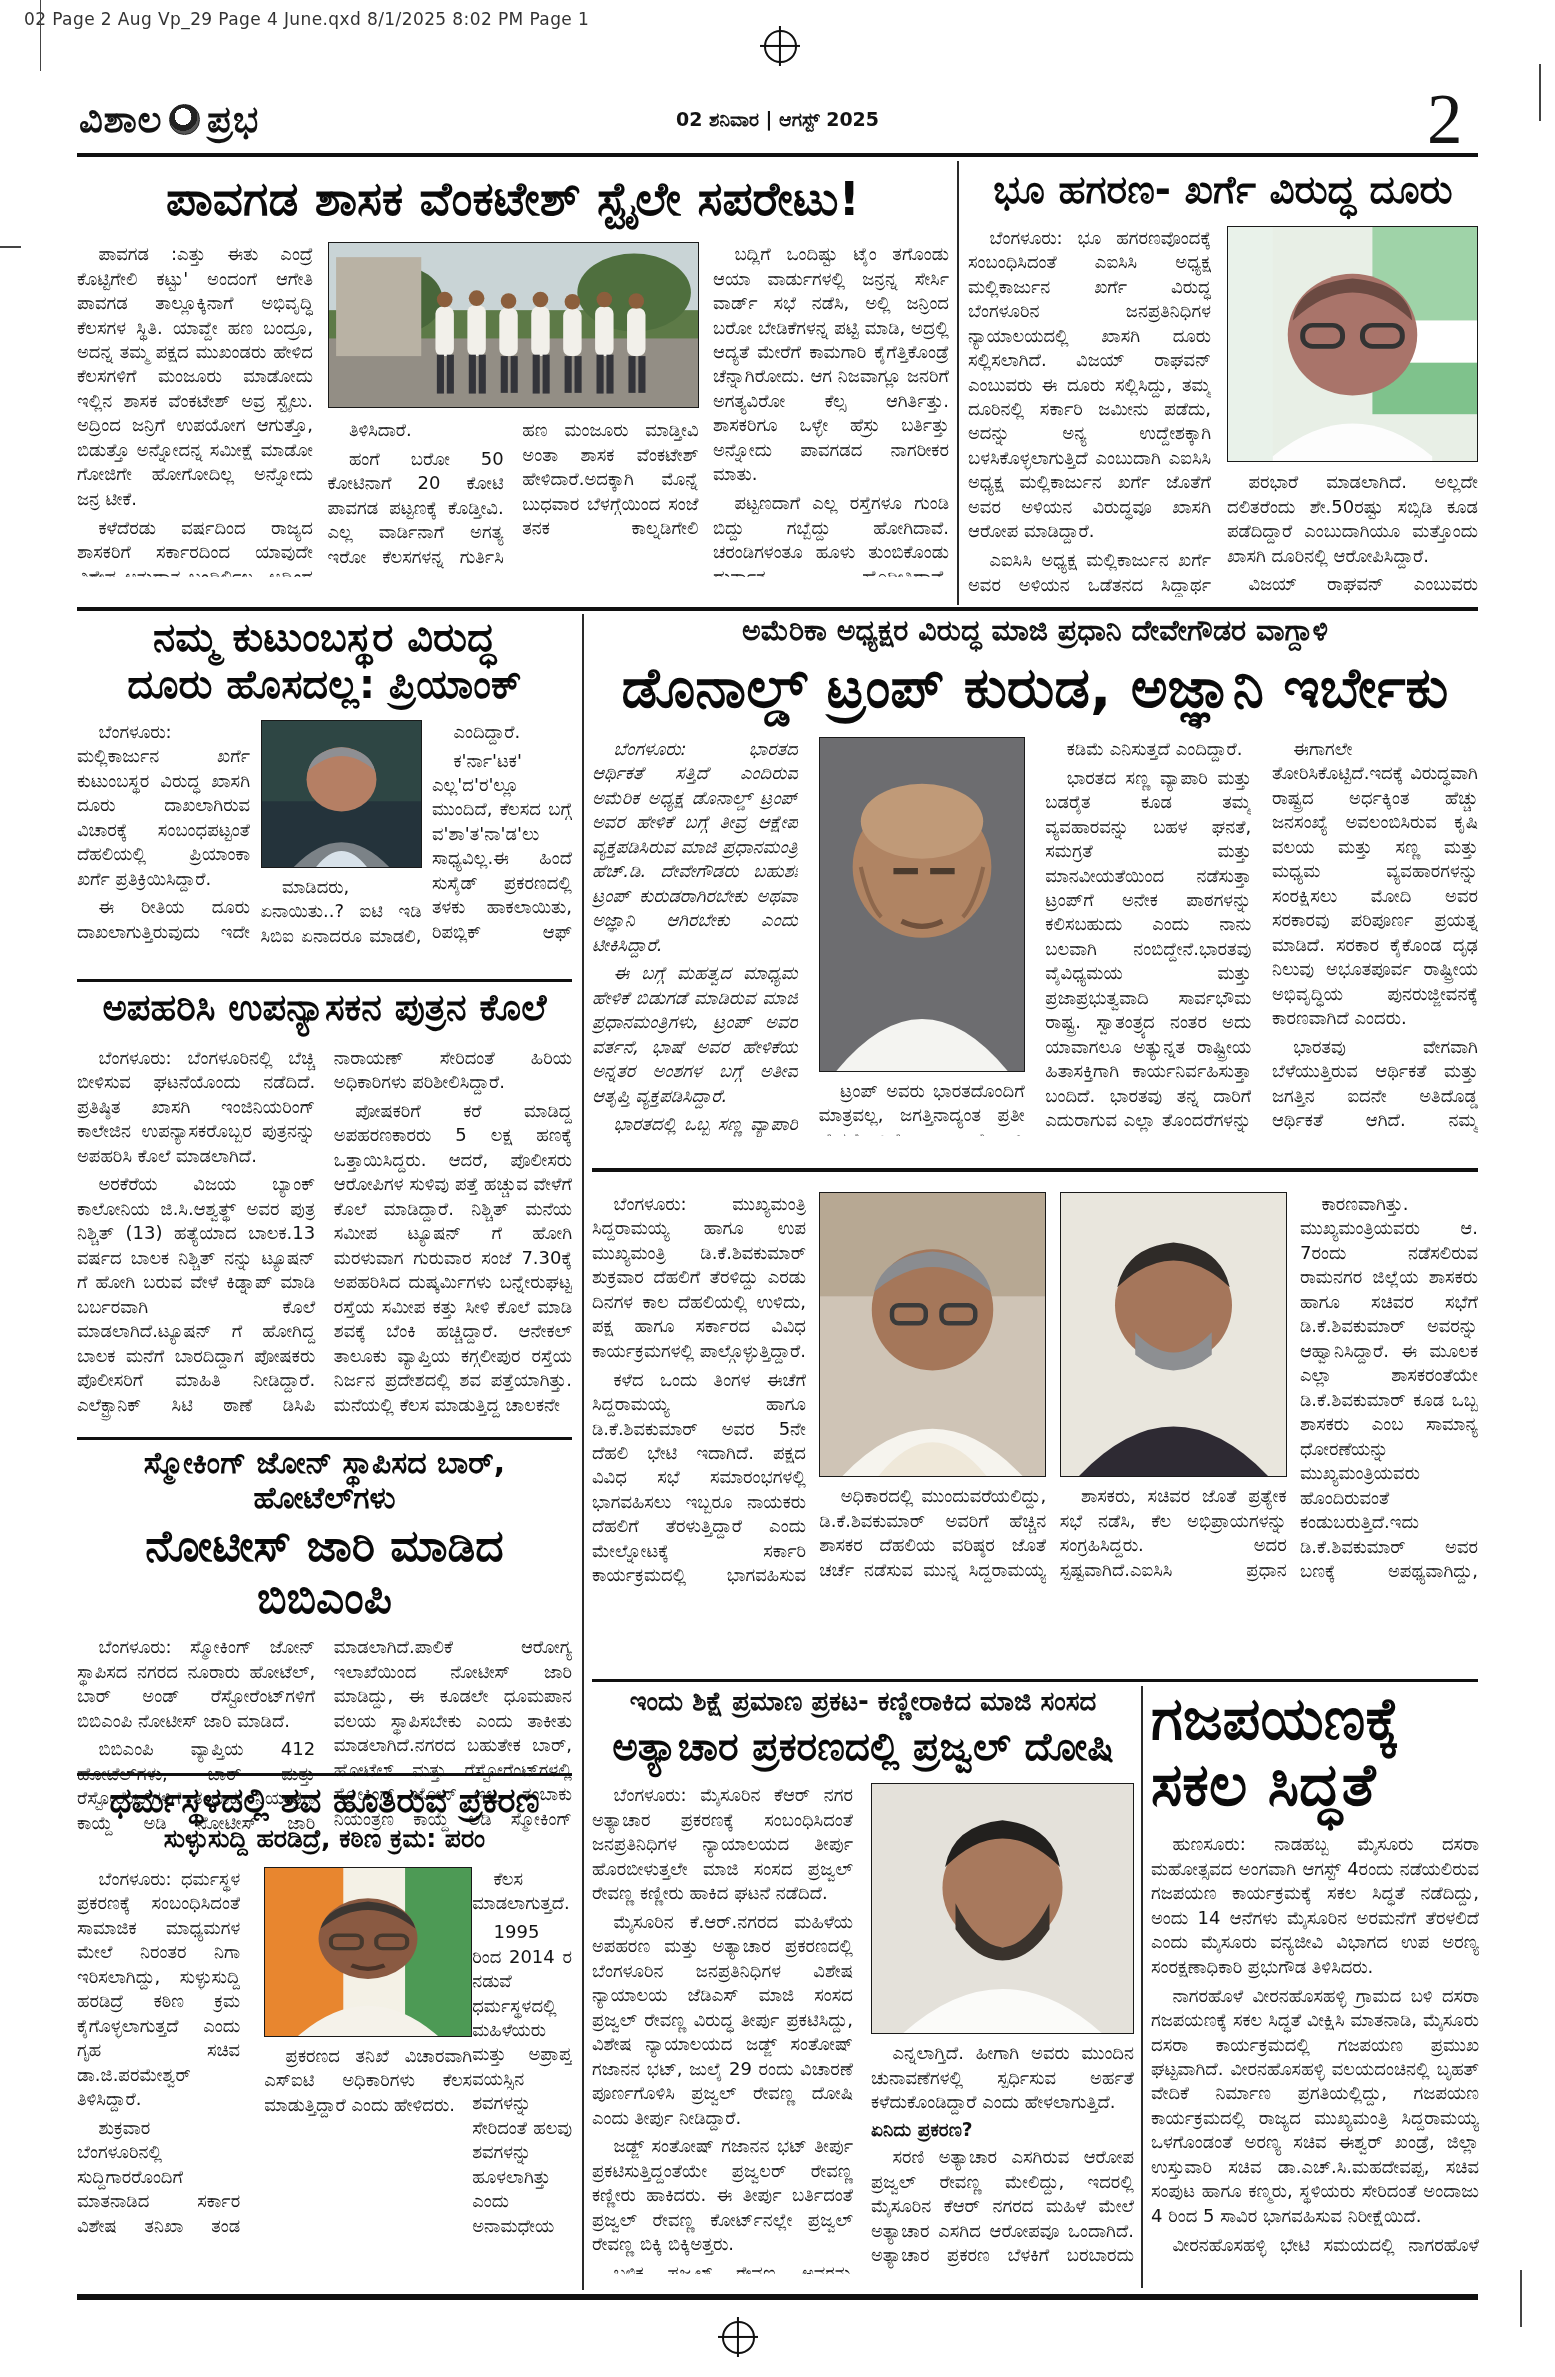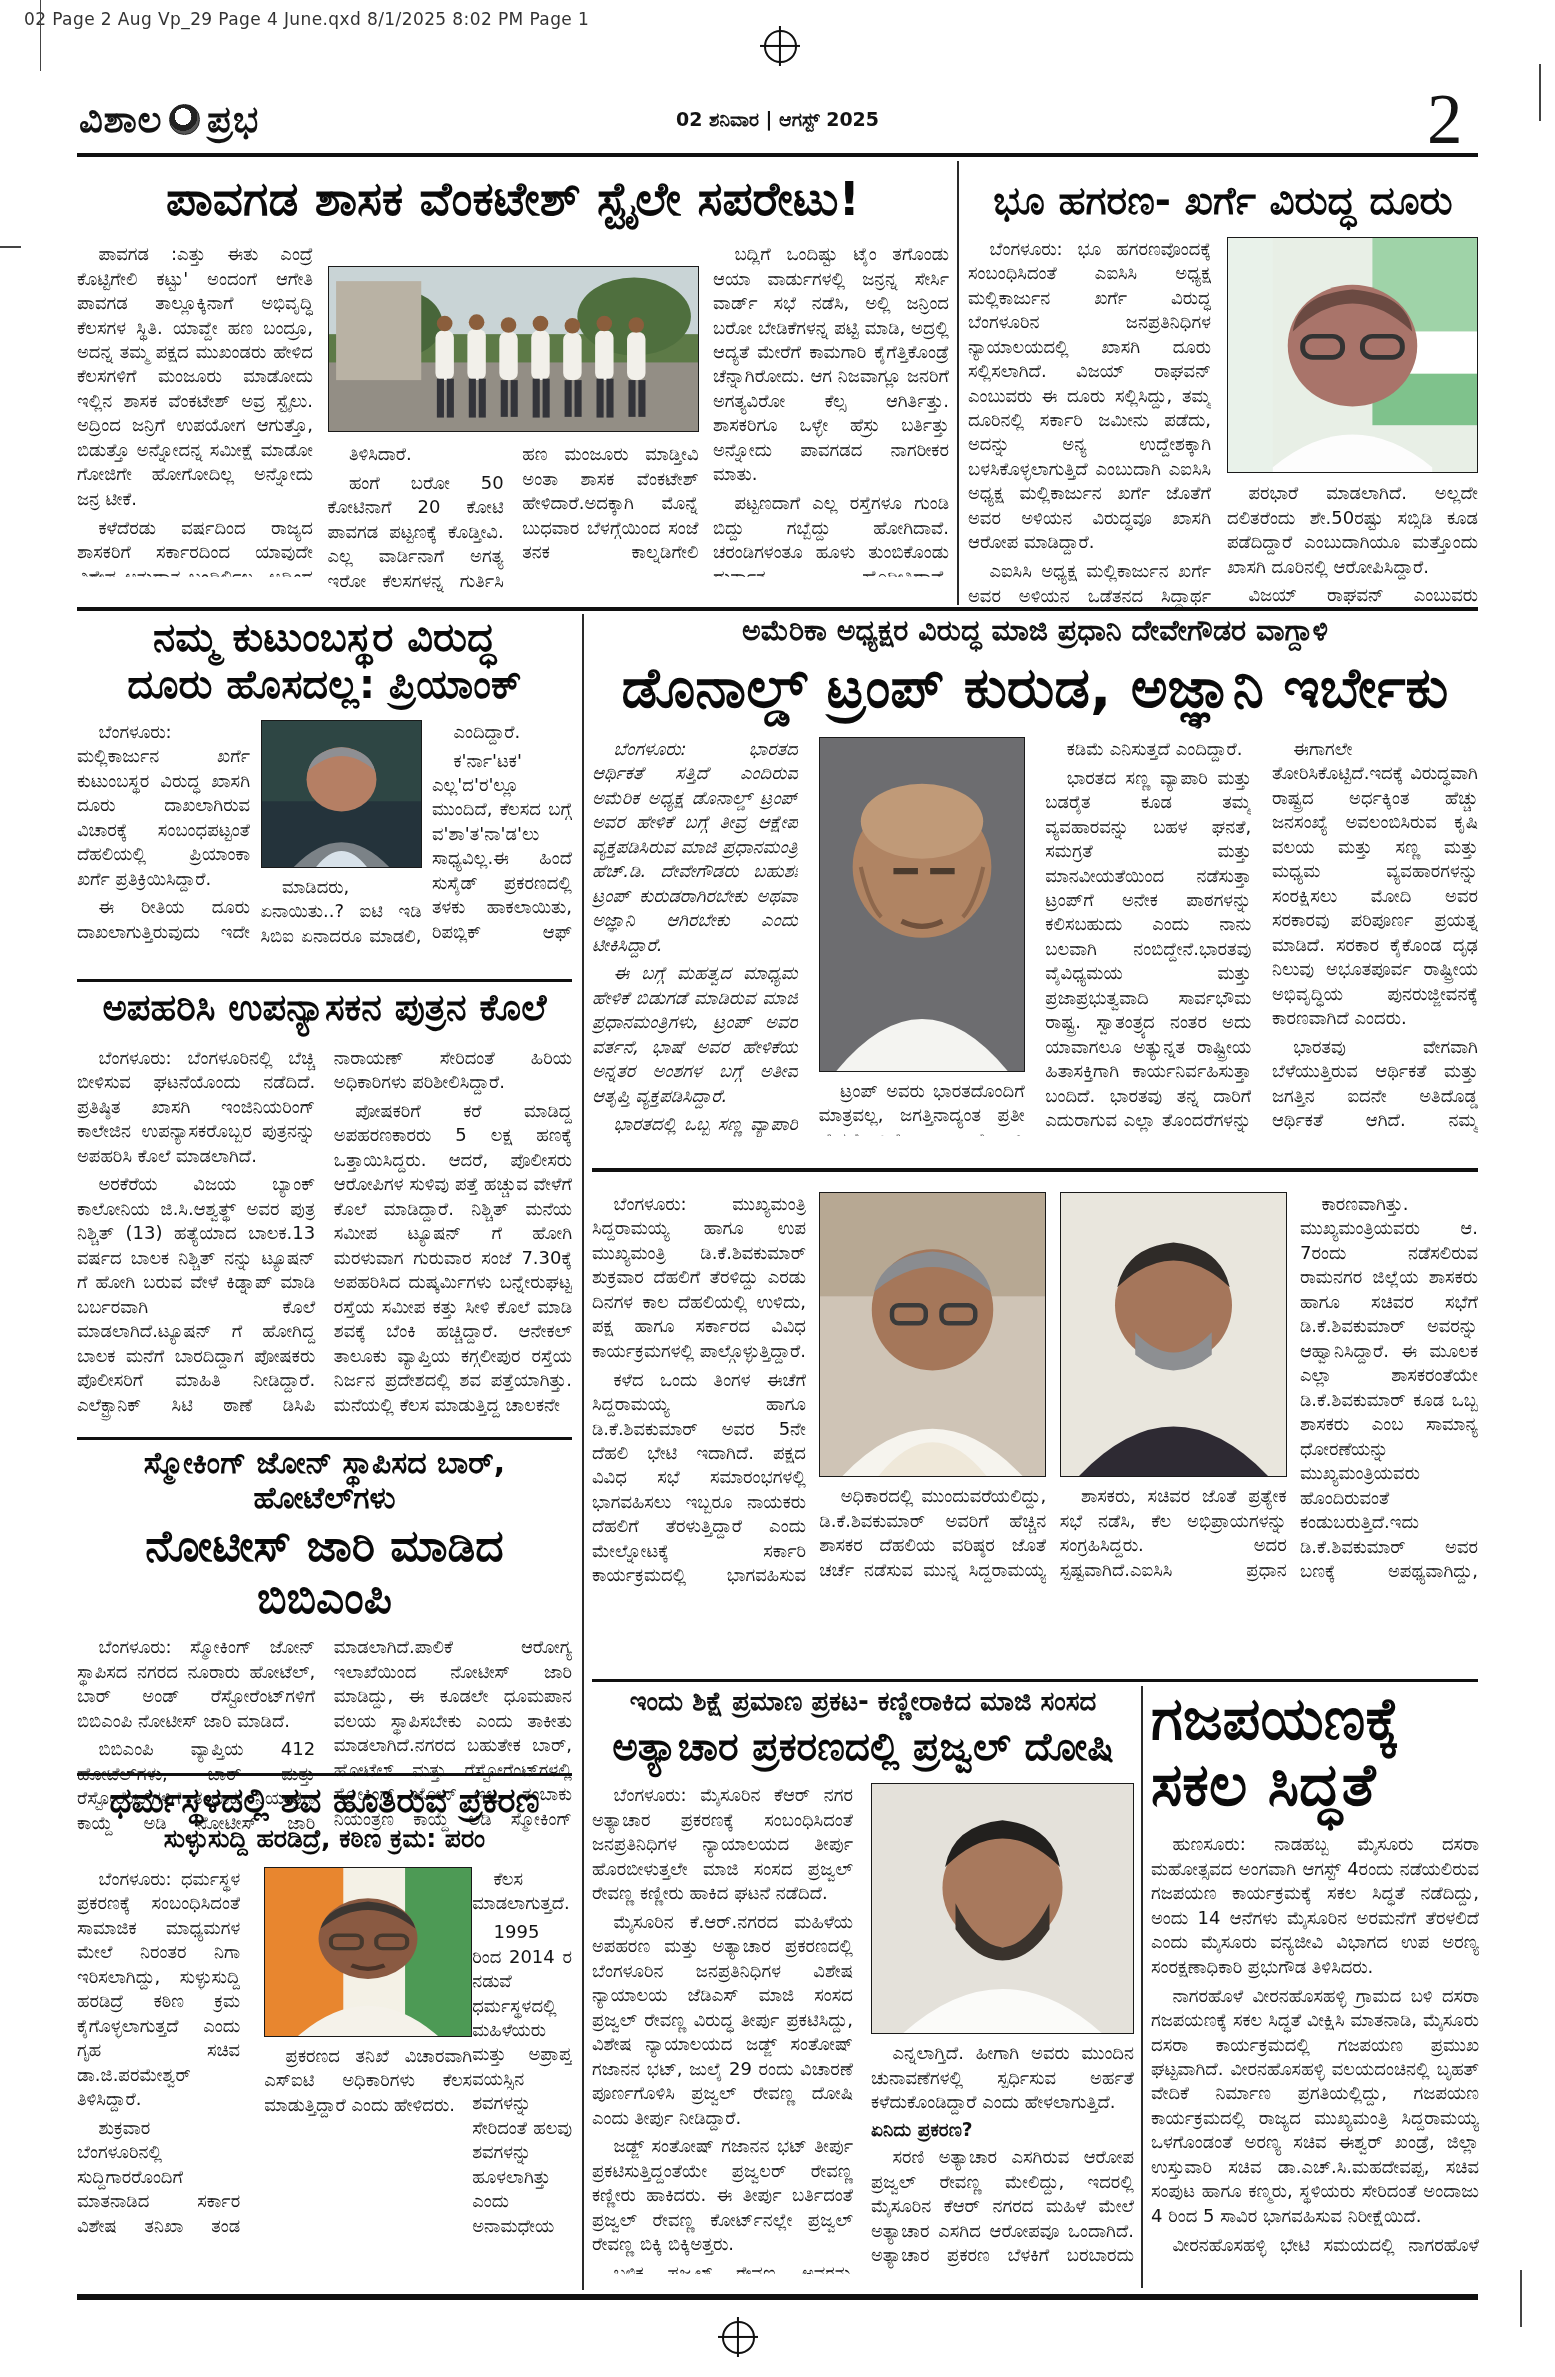--- a/index.html
+++ b/index.html
@@ -51,21 +51,21 @@
   <div class="abs pagenum" style="left:1427px;top:84px;">2</div>
   <div class="abs hrule" style="left:77px;top:153px;width:1401px;height:4.3px;"></div>
 
   <div class="abs" style="left:77px;top:161px;width:872px;height:444px;">
     <div class="hl" style="font-size:47px;padding-top:10px;">ಪಾವಗಡ ಶಾಸಕ ವೆಂಕಟೇಶ್ ಸ್ಟೈಲೇ ಸಪರೇಟು!</div>
     <div class="rowflex" style="margin-top:15.7px;height:335px;">
       <div class="body-col" style="width:236px;height:335px;">
           <p class="para">ಪಾವಗಡ :ಎತ್ತು ಈತು ಎಂದ್ರೆ ಕೊಟ್ಟಿಗೇಲಿ ಕಟ್ಟು' ಅಂದಂಗೆ ಆಗೇತಿ ಪಾವಗಡ ತಾಲ್ಲೂಕ್ಕಿನಾಗೆ ಅಭಿವೃದ್ಧಿ ಕೆಲಸಗಳ ಸ್ಥಿತಿ. ಯಾವ್ದೇ ಹಣ ಬಂದ್ರೂ, ಅದನ್ನ ತಮ್ಮ ಪಕ್ಷದ ಮುಖಂಡರು ಹೇಳಿದ ಕೆಲಸಗಳಿಗೆ ಮಂಜೂರು ಮಾಡೋದು ಇಲ್ಲಿನ ಶಾಸಕ ವೆಂಕಟೇಶ್ ಅವ್ರ ಸ್ಟೈಲು. ಅದ್ರಿಂದ ಜನ್ರಿಗೆ ಉಪಯೋಗ ಆಗುತ್ತೊ, ಬಿಡುತ್ತೊ ಅನ್ನೋದನ್ನ ಸಮೀಕ್ಷೆ ಮಾಡೋ ಗೋಜಿಗೇ ಹೋಗೋದಿಲ್ಲ ಅನ್ನೋದು ಜನ್ರ ಟೀಕೆ.</p>
           <p class="para">ಕಳೆದೆರಡು ವರ್ಷದಿಂದ ರಾಜ್ಯದ ಶಾಸಕರಿಗೆ ಸರ್ಕಾರದಿಂದ ಯಾವುದೇ ವಿಶೇಷ ಅನುದಾನ ಬಂದಿರ್ಲಿಲ್ಲ. ಅದ್ರಿಂದ ಕಾಂಗ್ರೆಸ್ ಶಾಸಕರು ಶಾನೆ ಬೇಜಾರಾಗಿದ್ರು. ಅವ್ರನ್ನ ಸಮಾಧಾನ ಮಾಡೋಕೆ ಅತ್ತೀಚ್ಗೆ ಮುಖ್ಯಮಂತ್ರಿ ಸಿದ್ರಾಮಯ್ಯನೋರು ತಲಾ 50 ಕೋಟಿ ಅನುದಾನ ಮಂಜೂರು ಮಾಡವ್ರೆ. ಅದ್ರಂತೆ ಪಾವಗಡ ತಾಲ್ಲೂಕ್ಕಿಗೂ 50 ಕೋಟಿ ರೂ.ಮಂಜೂರಾಗೈತೆ. ಅದ್ರಾಗೆ 75% (37.5 ಕೋಟಿ) ರಸ್ತೆ, ಚರಂಡಿ ಮತ್ತು ಸೇತುವೆ ಕಾಮಗಾರಿಗೆ ಬಳಸೋಕೆ ಸೂಚಿಸಿದಾರೆ. ಉಳಿದ 25% (12.5 ಕೋಟಿ) ಶಾಸಕರ ವಿವೇಚನೆಯಲ್ಲಿ ಇತರೆ ಕಾಮಗಾರಿಗಳಿಗೆ ಬಳಸಿಕೊಳ್ಳೋಕೆ</p>
         </div>
-      <div style="width:371px;margin-top:24px;">
+      <div style="width:371px;">
         <div class="photo" style="width:371px;height:166px;">
           <svg viewBox="0 0 520 232" preserveAspectRatio="none">
             <rect width="520" height="110" fill="#c9d4d6"></rect>
             <rect y="95" width="520" height="45" fill="#5d7a47"></rect>
             <ellipse cx="90" cy="80" rx="70" ry="50" fill="#48663a"></ellipse>
             <ellipse cx="430" cy="70" rx="80" ry="55" fill="#4f6f3e"></ellipse>
             <rect y="135" width="520" height="97" fill="#938e85"></rect>
             <rect x="10" y="20" width="120" height="140" fill="#b9b2a4"></rect>
             <g fill="#f2f0ea">
               <rect x="150" y="90" width="26" height="70" rx="10"></rect>
@@ -110,21 +110,21 @@
       </div>
       <div class="body-col" style="width:236px;height:335px;">
           <p class="para">ಬದ್ಲಿಗೆ ಒಂದಿಷ್ಟು ಟೈಂ ತಗೊಂಡು ಆಯಾ ವಾರ್ಡುಗಳಲ್ಲಿ ಜನ್ರನ್ನ ಸೇರ್ಸಿ ವಾರ್ಡ್ ಸಭೆ ನಡೆಸಿ, ಅಲ್ಲಿ ಜನ್ರಿಂದ ಬರೋ ಬೇಡಿಕೆಗಳನ್ನ ಪಟ್ಟಿ ಮಾಡಿ, ಅದ್ರಲ್ಲಿ ಆದ್ಯತೆ ಮೇರೆಗೆ ಕಾಮಗಾರಿ ಕೈಗೆತ್ತಿಕೊಂಡ್ರೆ ಚೆನ್ನಾಗಿರೋದು. ಆಗ ನಿಜವಾಗ್ಲೂ ಜನರಿಗೆ ಅಗತ್ಯವಿರೋ ಕೆಲ್ಸ ಆಗಿರ್ತಿತ್ತು. ಶಾಸಕರಿಗೂ ಒಳ್ಳೇ ಹೆಸ್ರು ಬರ್ತಿತ್ತು ಅನ್ನೋದು ಪಾವಗಡದ ನಾಗರೀಕರ ಮಾತು.</p>
           <p class="para">ಪಟ್ಟಣದಾಗೆ ಎಲ್ಲ ರಸ್ತೆಗಳೂ ಗುಂಡಿ ಬಿದ್ದು ಗಬ್ಬೆದ್ದು ಹೋಗಿದಾವೆ. ಚರಂಡಿಗಳಂತೂ ಹೂಳು ತುಂಬಿಕೊಂಡು ದುರ್ನಾತ ಹೊಡೀತಿದಾವೆ. ಹೇಳಿಕೊಳ್ಳೋಕೆ ಬೇಕಾದಷ್ಟು ಪಾರ್ಕ್ ಸೈಟುಗಳಿದ್ರೂ, ಒಂದ್ರಲ್ಲೂ ಜನ ಕೂತ್ಕೊಳ್ಳೋಕೆ, ವಾಕಿಂಗ್ ಮಾಡೋಕೆ ಆಗೋದಿಲ್ಲ. ಹಿಂಗಿದ್ದಾಗ ಪಟ್ಟಣದ ಮುಖ್ಯವಾದ ರಸ್ತೆಗಳನ್ನಾದ್ರೂ, ಒಂದೆರಡಾದ್ರೂ ಸುಸಜ್ಜಿತ ಪಾರ್ಕ್ ಅಭಿವೃದ್ಧಿ ಮಾಡಬೇಕು ಅನ್ನೋದು ಜನ್ರ ಡಿಮ್ಯಾಂಡು. ಅದು ಶಾಸಕರ ಕಿವಿಗೆ ಬೀಳುತ್ತೋ? ಇಲ್ಲಾ, ತಮ್ಮ ಹಿಂಬಾಲಕರು ತೋರ್ಸಿದ ಕೆಲಸಗಳನ್ನೇ ಮಾಡಿಸ್ತಾರೋ ಕಾದು ನೋಡಬೇಕು.</p>
         </div>
     </div>
   </div>
 
   <div class="abs vrule" style="left:957px;top:161px;width:2.1px;height:444px;"></div>
 
-  <div class="abs" style="left:968px;top:161px;width:510px;height:444px;margin-top:11px;">
+  <div class="abs" style="left:968px;top:161px;width:510px;height:444px;">
     <div class="hl" style="font-size:39px;padding-top:5.7px;">ಭೂ ಹಗರಣ- ಖರ್ಗೆ ವಿರುದ್ಧ ದೂರು</div>
     <div class="rowflex" style="margin-top:13px;height:371px;">
       <div class="body-col" style="width:243px;height:371px;">
           <p class="para">ಬೆಂಗಳೂರು: ಭೂ ಹಗರಣವೊಂದಕ್ಕೆ ಸಂಬಂಧಿಸಿದಂತೆ ಎಐಸಿಸಿ ಅಧ್ಯಕ್ಷ ಮಲ್ಲಿಕಾರ್ಜುನ ಖರ್ಗೆ ವಿರುದ್ಧ ಬೆಂಗಳೂರಿನ ಜನಪ್ರತಿನಿಧಿಗಳ ನ್ಯಾಯಾಲಯದಲ್ಲಿ ಖಾಸಗಿ ದೂರು ಸಲ್ಲಿಸಲಾಗಿದೆ. ವಿಜಯ್ ರಾಘವನ್ ಎಂಬುವರು ಈ ದೂರು ಸಲ್ಲಿಸಿದ್ದು, ತಮ್ಮ ದೂರಿನಲ್ಲಿ ಸರ್ಕಾರಿ ಜಮೀನು ಪಡೆದು, ಅದನ್ನು ಅನ್ಯ ಉದ್ದೇಶಕ್ಕಾಗಿ ಬಳಸಿಕೊಳ್ಳಲಾಗುತ್ತಿದೆ ಎಂಬುದಾಗಿ ಎಐಸಿಸಿ ಅಧ್ಯಕ್ಷ ಮಲ್ಲಿಕಾರ್ಜುನ ಖರ್ಗೆ ಜೊತೆಗೆ ಅವರ ಅಳಿಯನ ವಿರುದ್ಧವೂ ಖಾಸಗಿ ಆರೋಪ ಮಾಡಿದ್ದಾರೆ.</p>
           <p class="para">ಎಐಸಿಸಿ ಅಧ್ಯಕ್ಷ ಮಲ್ಲಿಕಾರ್ಜುನ ಖರ್ಗೆ ಅವರ ಅಳಿಯನ ಒಡೆತನದ ಸಿದ್ಧಾರ್ಥ ವಿಹಾರ ಟ್ರಸ್ಟ್ ಗೆ ಐದು ಎಕರೆ ಭೂಮಿಯನ್ನು ಕರ್ನಾಟಕ ಕೈಗಾರಿಕಾ ಪ್ರದೇಶಾಭಿವೃದ್ಧಿ ಮಂಡಳಿಯಿಂದ ದೇವನಹಳ್ಳಿಯಲ್ಲಿರುವಂತ ಏರೋಸ್ಪೇಸ್ ಪಾರ್ಕ್ ಬಳಿ ಸಿಎ ಸೈಟ್ ಮಂಜೂರು ಮಾಡಲಾಗಿತ್ತು.</p>
         </div>
       <div style="width:251px;">
         <div class="photo" style="width:251px;height:236px;">
           <svg viewBox="0 0 100 100" preserveAspectRatio="none">
             <rect width="100" height="100" fill="#e8efe6"></rect>

